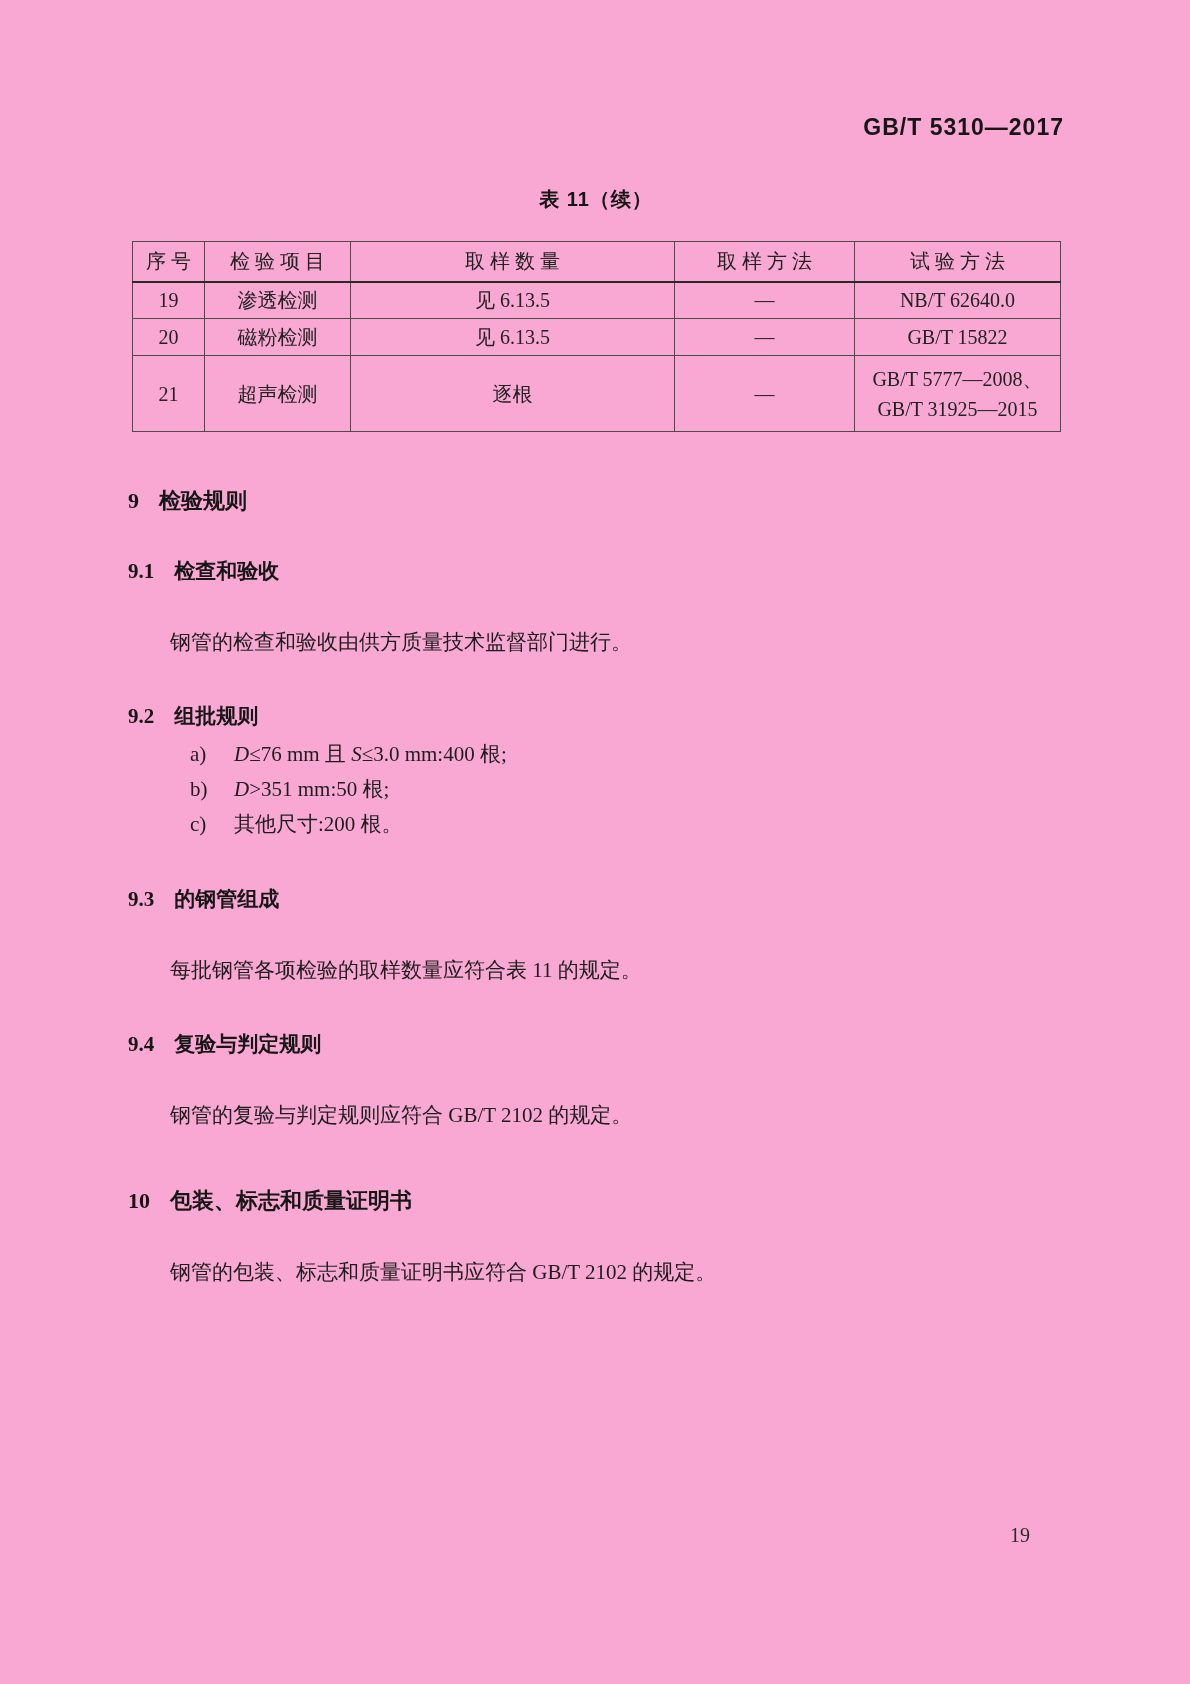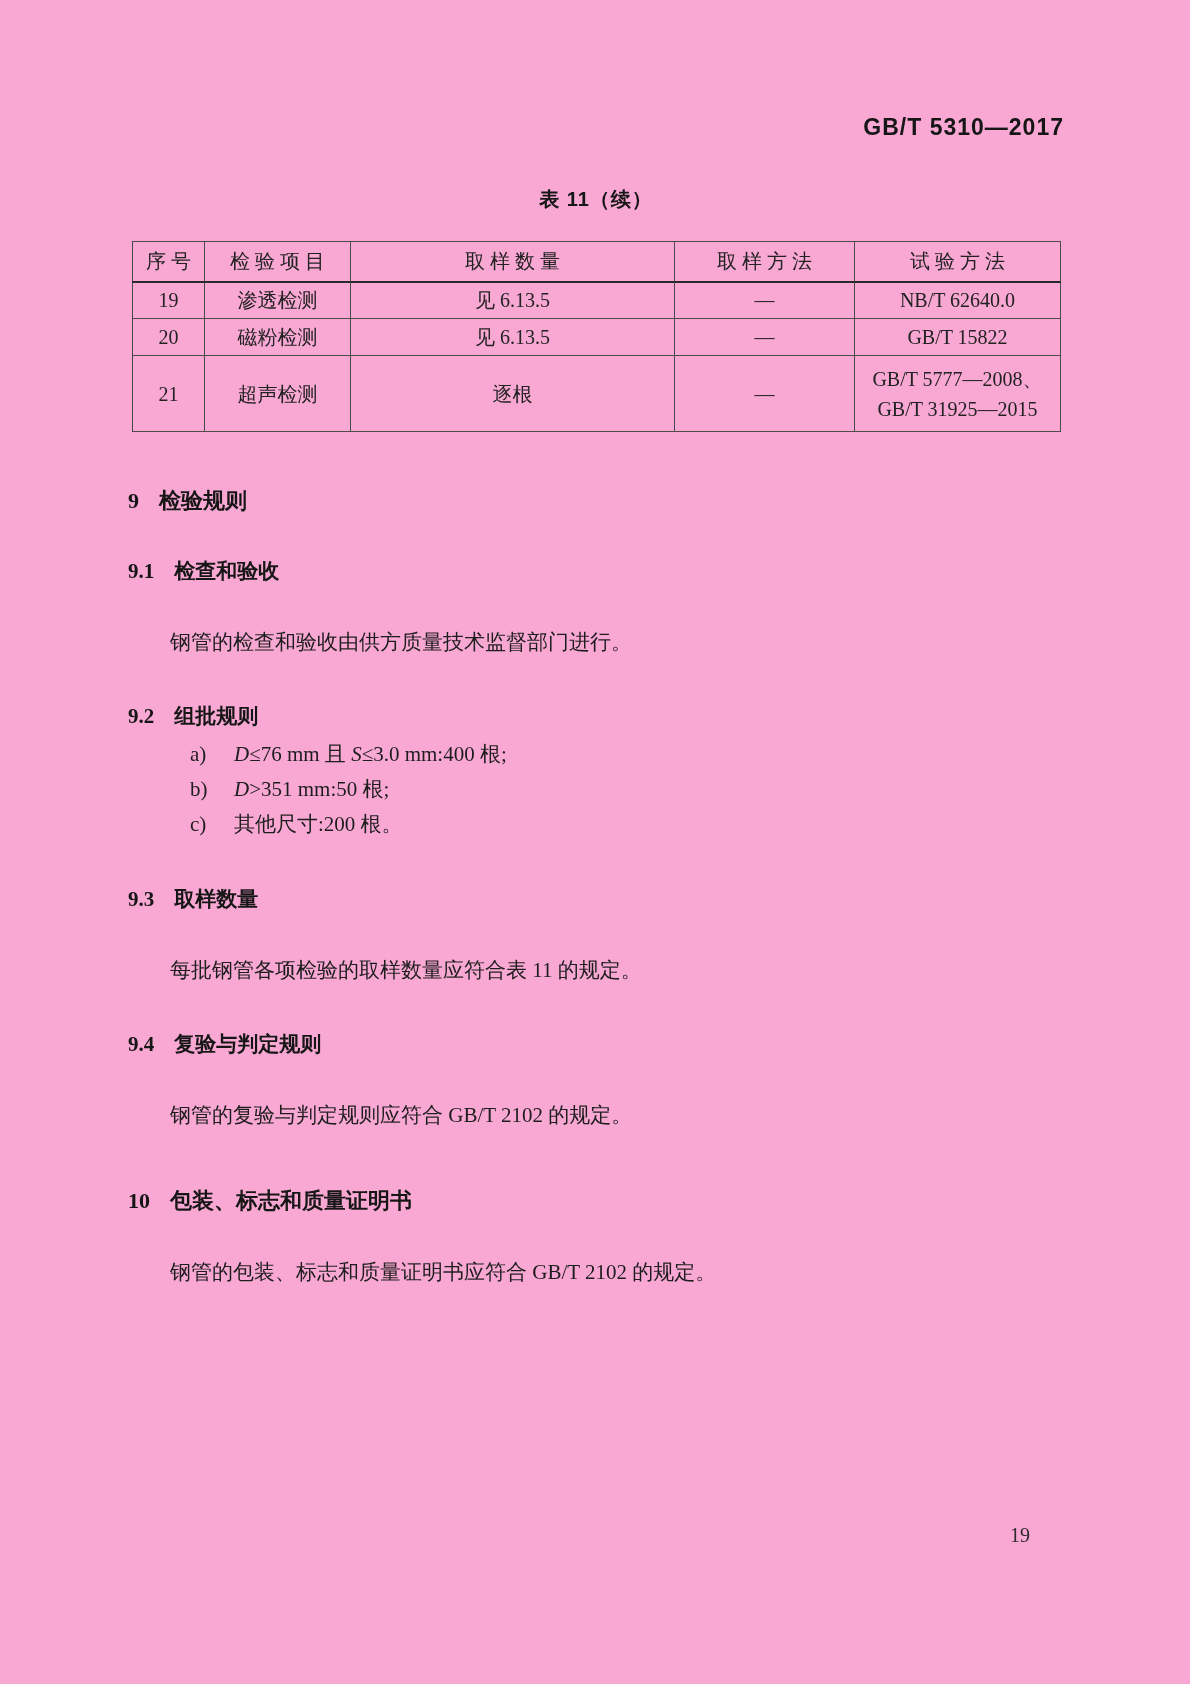--- a/index.html
+++ b/index.html
@@ -153,21 +153,21 @@
     </div>
     <div class="list-item">
       <span class="li-label">b)</span><span class="li-text"><i class="var">D</i><span>&gt;351 mm:50 根;</span></span>
     </div>
     <div class="list-item">
       <span class="li-label">c)</span><span class="li-text"><span>其他尺寸:200 根。</span></span>
     </div>
   </div>
 
   <div class="sec-heading lvl2">
-    <span class="sec-num">9.3</span><span>取样数量</span>
+    <span class="sec-num">9.3</span><span>的钢管组成</span>
   </div>
   <p class="para">每批钢管各项检验的取样数量应符合表 11 的规定。</p>
 
   <div class="sec-heading lvl2">
     <span class="sec-num">9.4</span><span>复验与判定规则</span>
   </div>
   <p class="para">钢管的复验与判定规则应符合 GB/T 2102 的规定。</p>
 
   <div class="sec-heading lvl1 big-gap">
     <span class="sec-num">10</span><span>包装、标志和质量证明书</span>

